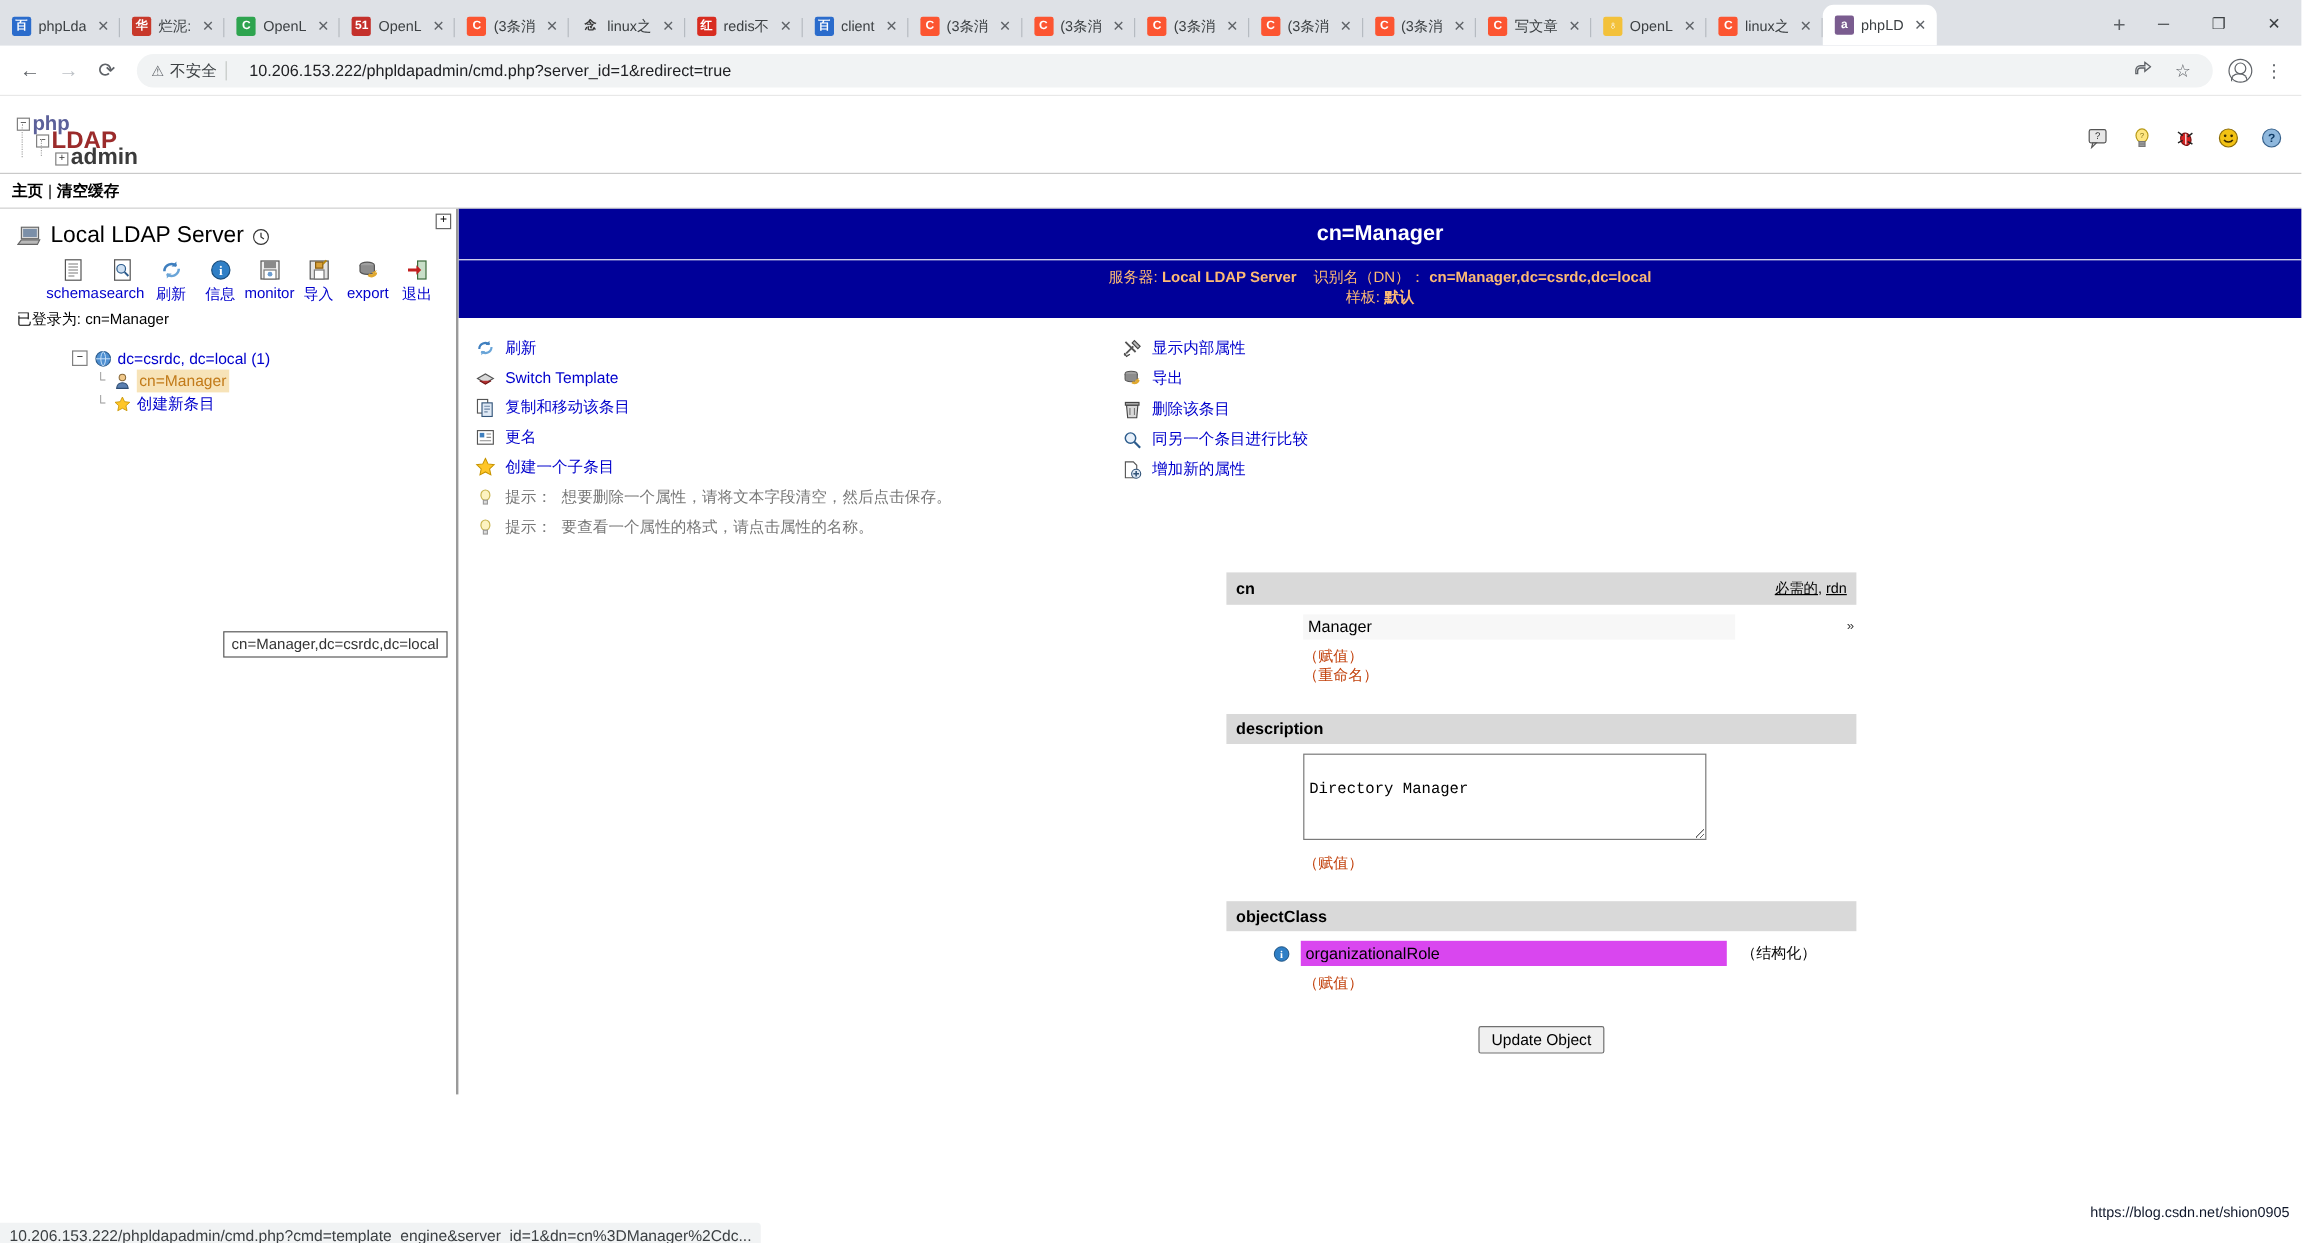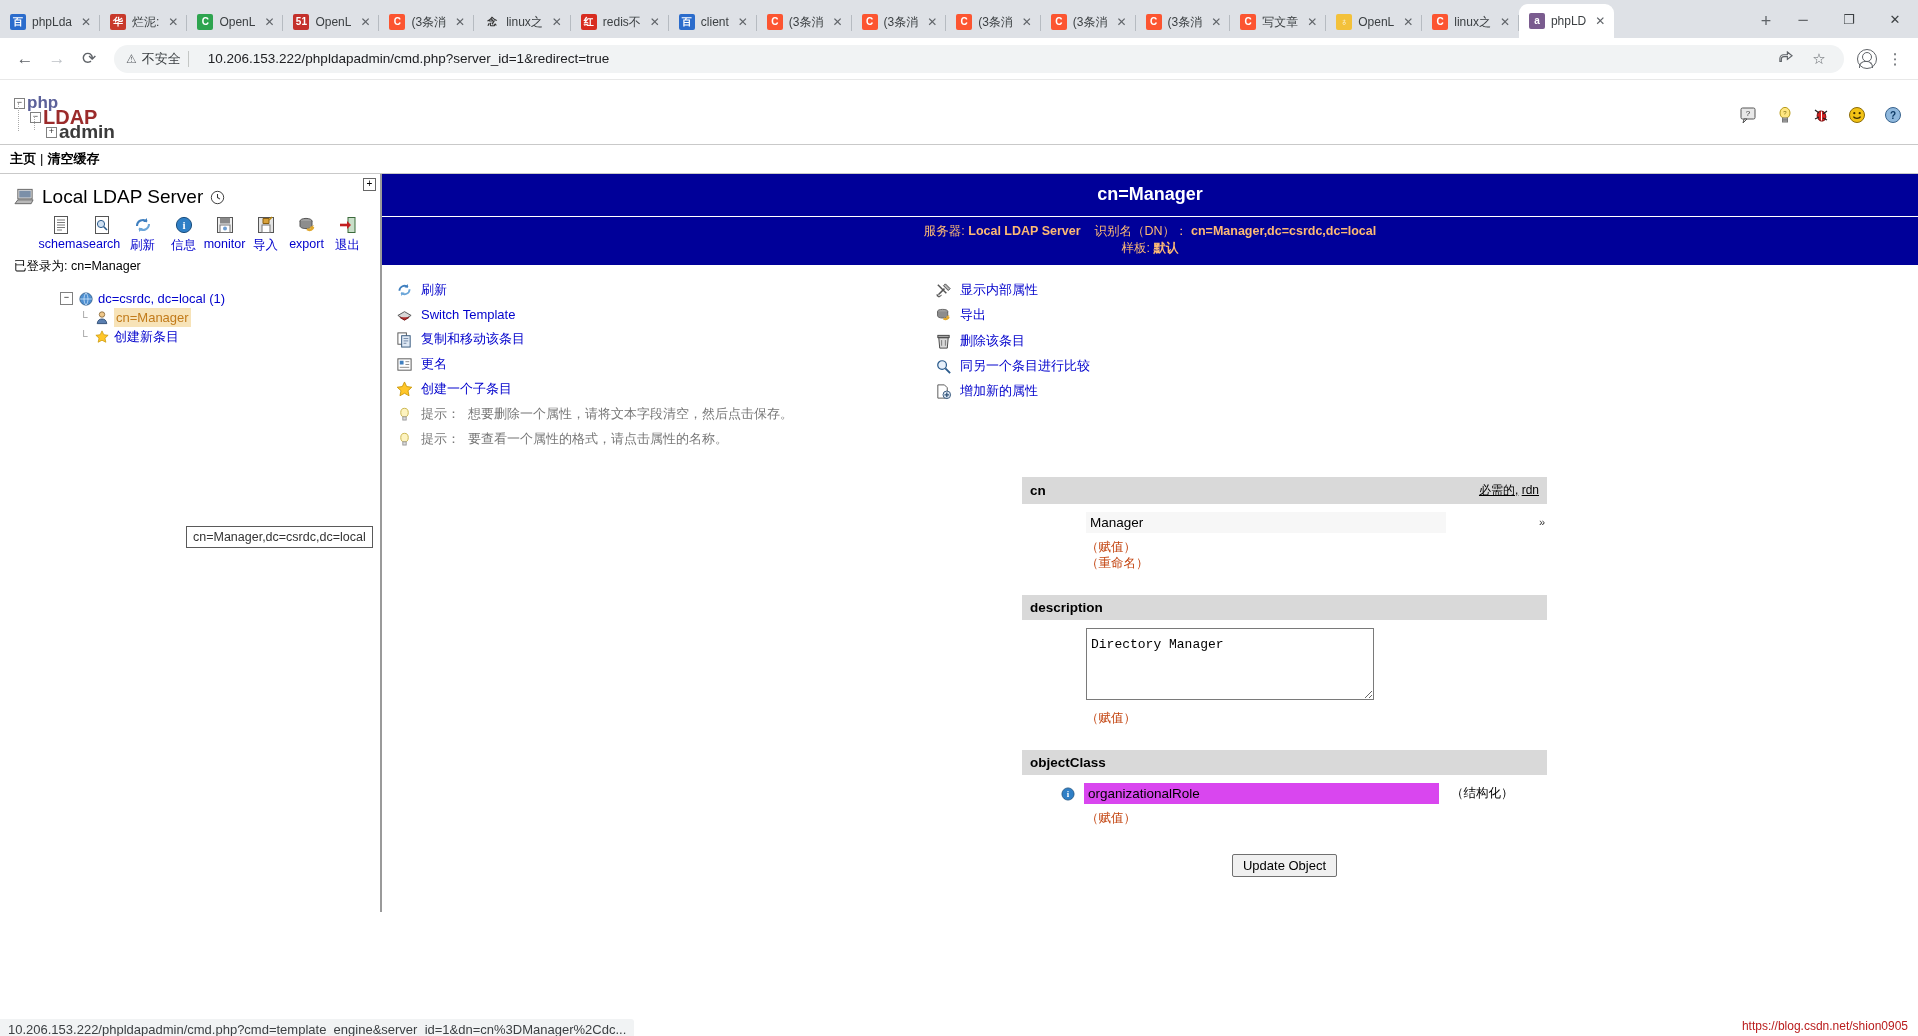--- a/index.html
+++ b/index.html
@@ -103,32 +103,32 @@
              justify-content:space-between;align-items:center;}
   .attr-head .req{font-weight:normal;font-size:12px;color:#000;}
   .attr-head .req a{color:#000;text-decoration:underline;}
   .attr-body{padding:8px 0 10px 64px;position:relative;}
   .val-input{width:360px;background:#f7f7f7;border:none;font-size:13.5px;color:#000;padding:3px 4px;
              font-family:"Liberation Sans",sans-serif;box-sizing:border-box;}
   .val-input.oc{width:355px;background:#d946ef;}
   .tiny-mark{position:absolute;right:2px;top:12px;font-size:11px;color:#333;}
   .linkline{font-size:12.5px;margin-top:6px;line-height:16px;}
   .linkline a{color:#c2410c;text-decoration:none;}
-  textarea.desc{width:288px;height:72px;border:1px solid #7a7a7a;font-family:"Liberation Mono",monospace;font-size:13px;
-                padding:8px 4px;color:#000;resize:both;box-sizing:border-box;background:#fff;}
+  textarea.desc{width:336px;height:72px;border:1px solid #7a7a7a;font-family:"Liberation Mono",monospace;font-size:13px;
+                padding:21px 4px;color:#000;resize:both;box-sizing:border-box;background:#fff;}
   .oc-row{display:flex;align-items:center;gap:8px;}
   .oc-row .infoic{width:16px;height:16px;display:flex;align-items:center;justify-content:center;margin-left:-26px;}
   .oc-struct{font-size:12.5px;color:#000;margin-left:4px;white-space:nowrap;}
   .update-wrap{text-align:center;width:525px;margin-top:18px;}
   .update-btn{font-size:13px;padding:3px 10px;border:1px solid #707070;background:#f0f0f0;
               font-family:"Liberation Sans",sans-serif;color:#000;border-radius:2px;}
 
   .statusbar{position:absolute;left:0;bottom:0;background:#f1f3f4;font-size:13px;color:#3c4043;padding:3px 8px 0;
              border-top-right-radius:3px;max-width:700px;white-space:nowrap;overflow:hidden;}
-  .watermark{position:absolute;right:10px;bottom:4px;font-size:12px;color:#b91c1c;}
+  .watermark{position:absolute;right:10px;bottom:20px;font-size:12px;color:#0f172a;}
 
   svg{display:block;}
 </style>
 </head>
 <body>
 
 <div class="browser-top">
   <div class="tabstrip" id="tabstrip">
       <div class="tab">
         <span class="tab-favicon" style="background:#2b6ccc;color:#fff">百</span>

